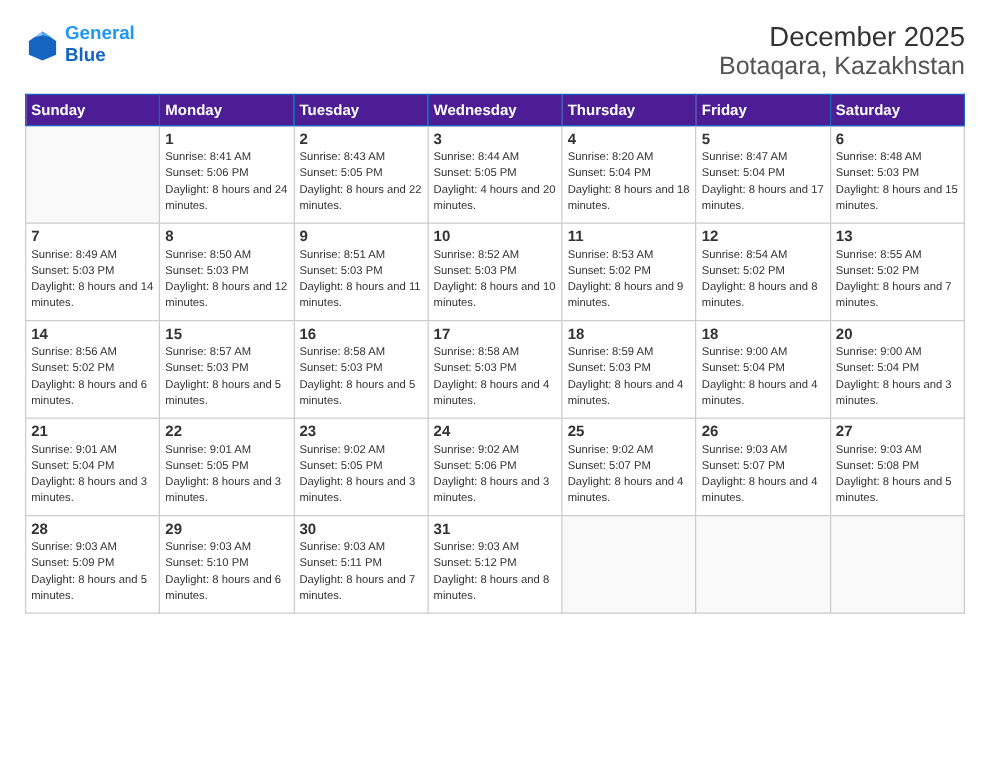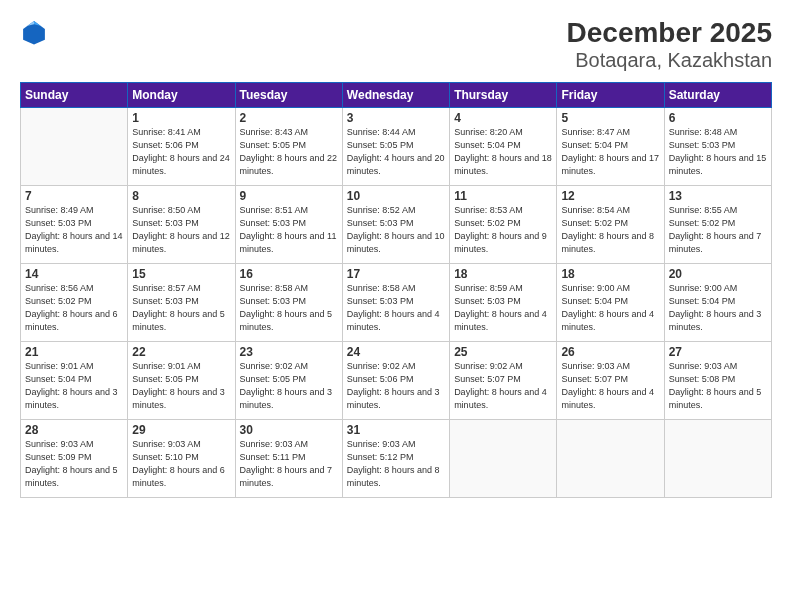--- a/index.html
+++ b/index.html
@@ -37,22 +37,22 @@
       color: #2196F3;
     }
     .logo-icon {
       width: 28px;
       height: 28px;
     }
     .title-block {
       text-align: right;
     }
     .month-title {
-      font-size: 28px;
-      font-weight: bold;
+      font-size: 22px;
+      font-weight: normal;
       color: #333;
       line-height: 1.1;
     }
     .location {
       font-size: 20px;
       color: #555;
     }
     table {
       width: 100%;
       border-collapse: collapse;
@@ -95,20 +95,24 @@
 <body>
 
 <div class="page">
   <div class="header">
     <div class="logo">
       <svg class="logo-icon" viewBox="0 0 36 36">
         <polygon points="18,4 32,14 32,28 18,34 4,28 4,14" fill="#1565C0"></polygon>
         <polygon points="18,4 32,14 26,10 18,8" fill="#42A5F5"></polygon>
         <polygon points="18,4 4,14 10,10 18,8" fill="#90CAF9"></polygon>
       </svg>
+      <div class="logo-text">
+        <div><span>General</span></div>
+        <div style="color:#1565C0;">Blue</div>
+      </div>
     </div>
     <div class="title-block">
       <div class="month-title">December 2025</div>
       <div class="location">Botaqara, Kazakhstan</div>
     </div>
   </div>
 
   <table>
     <thead>
       <tr>

